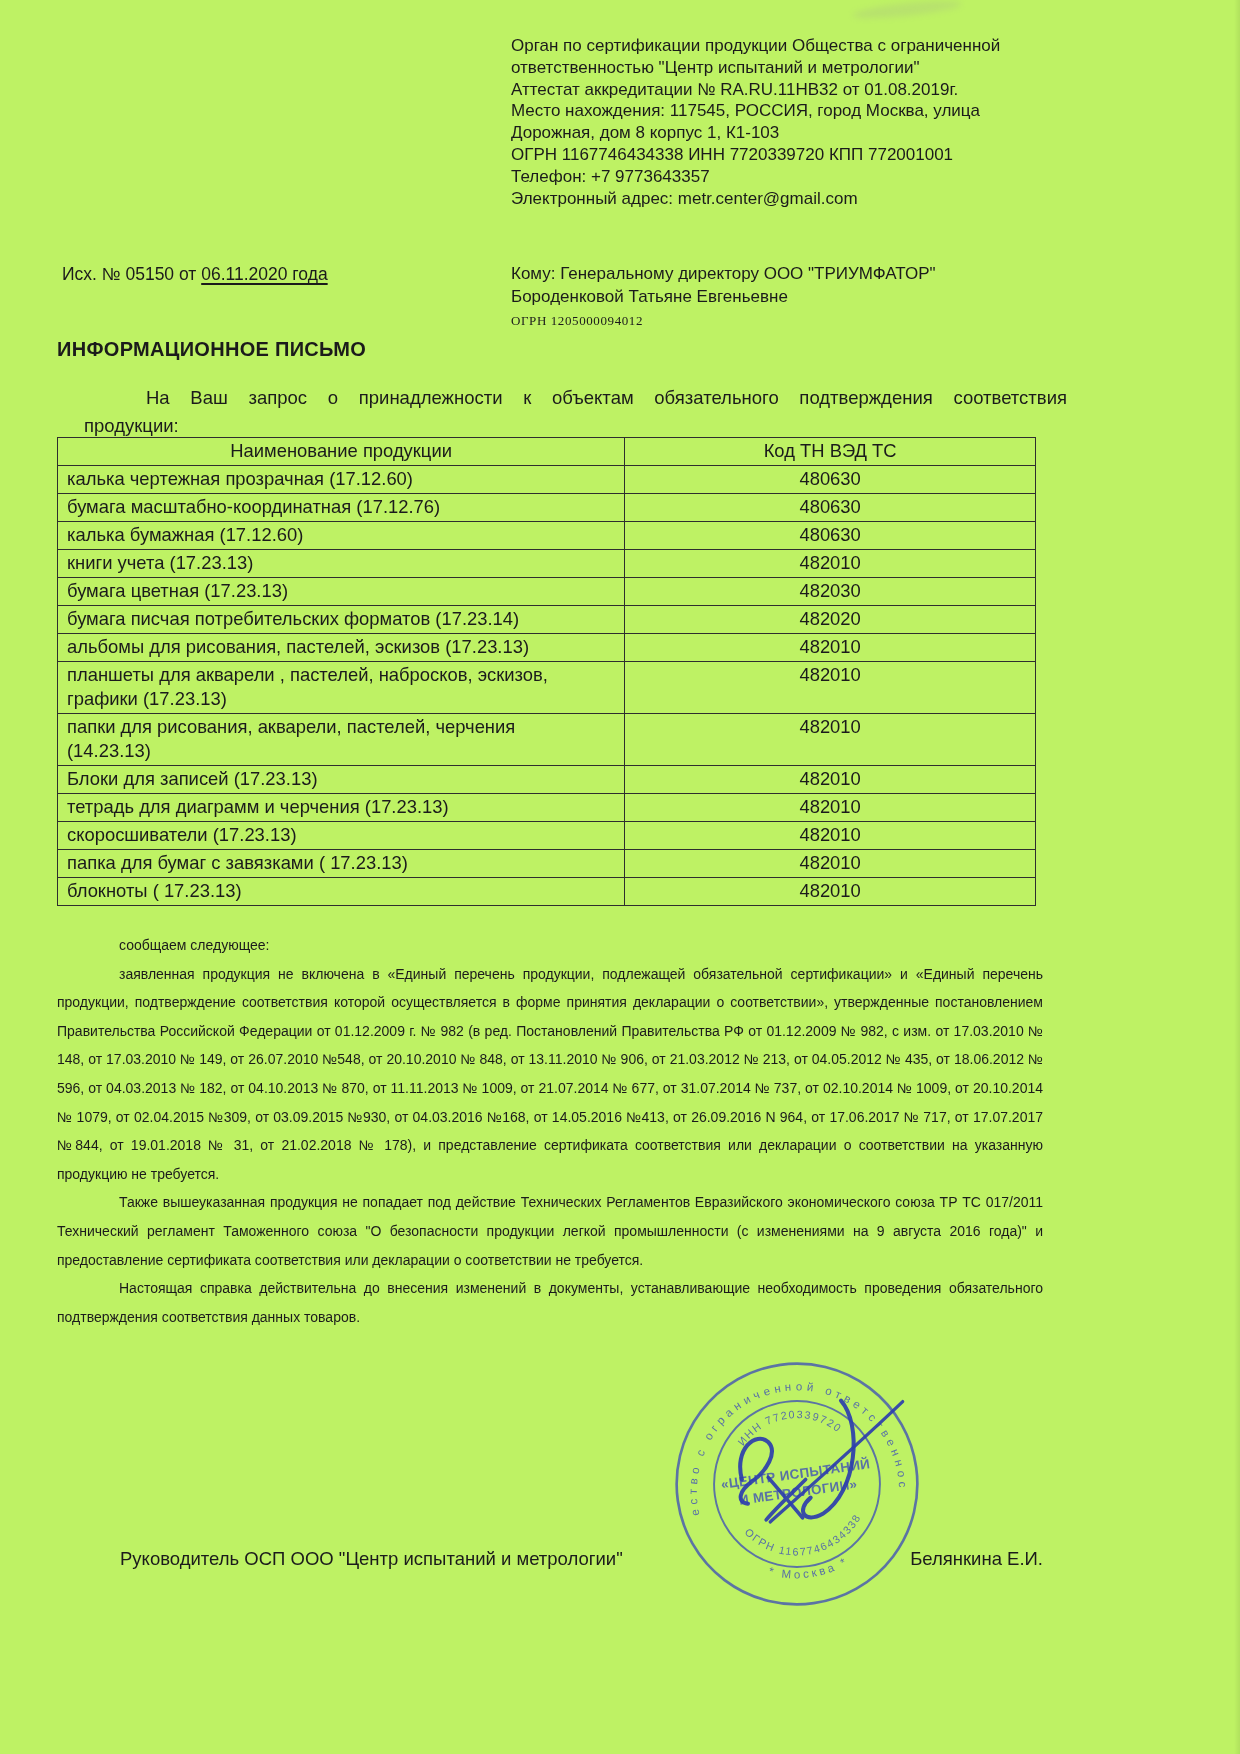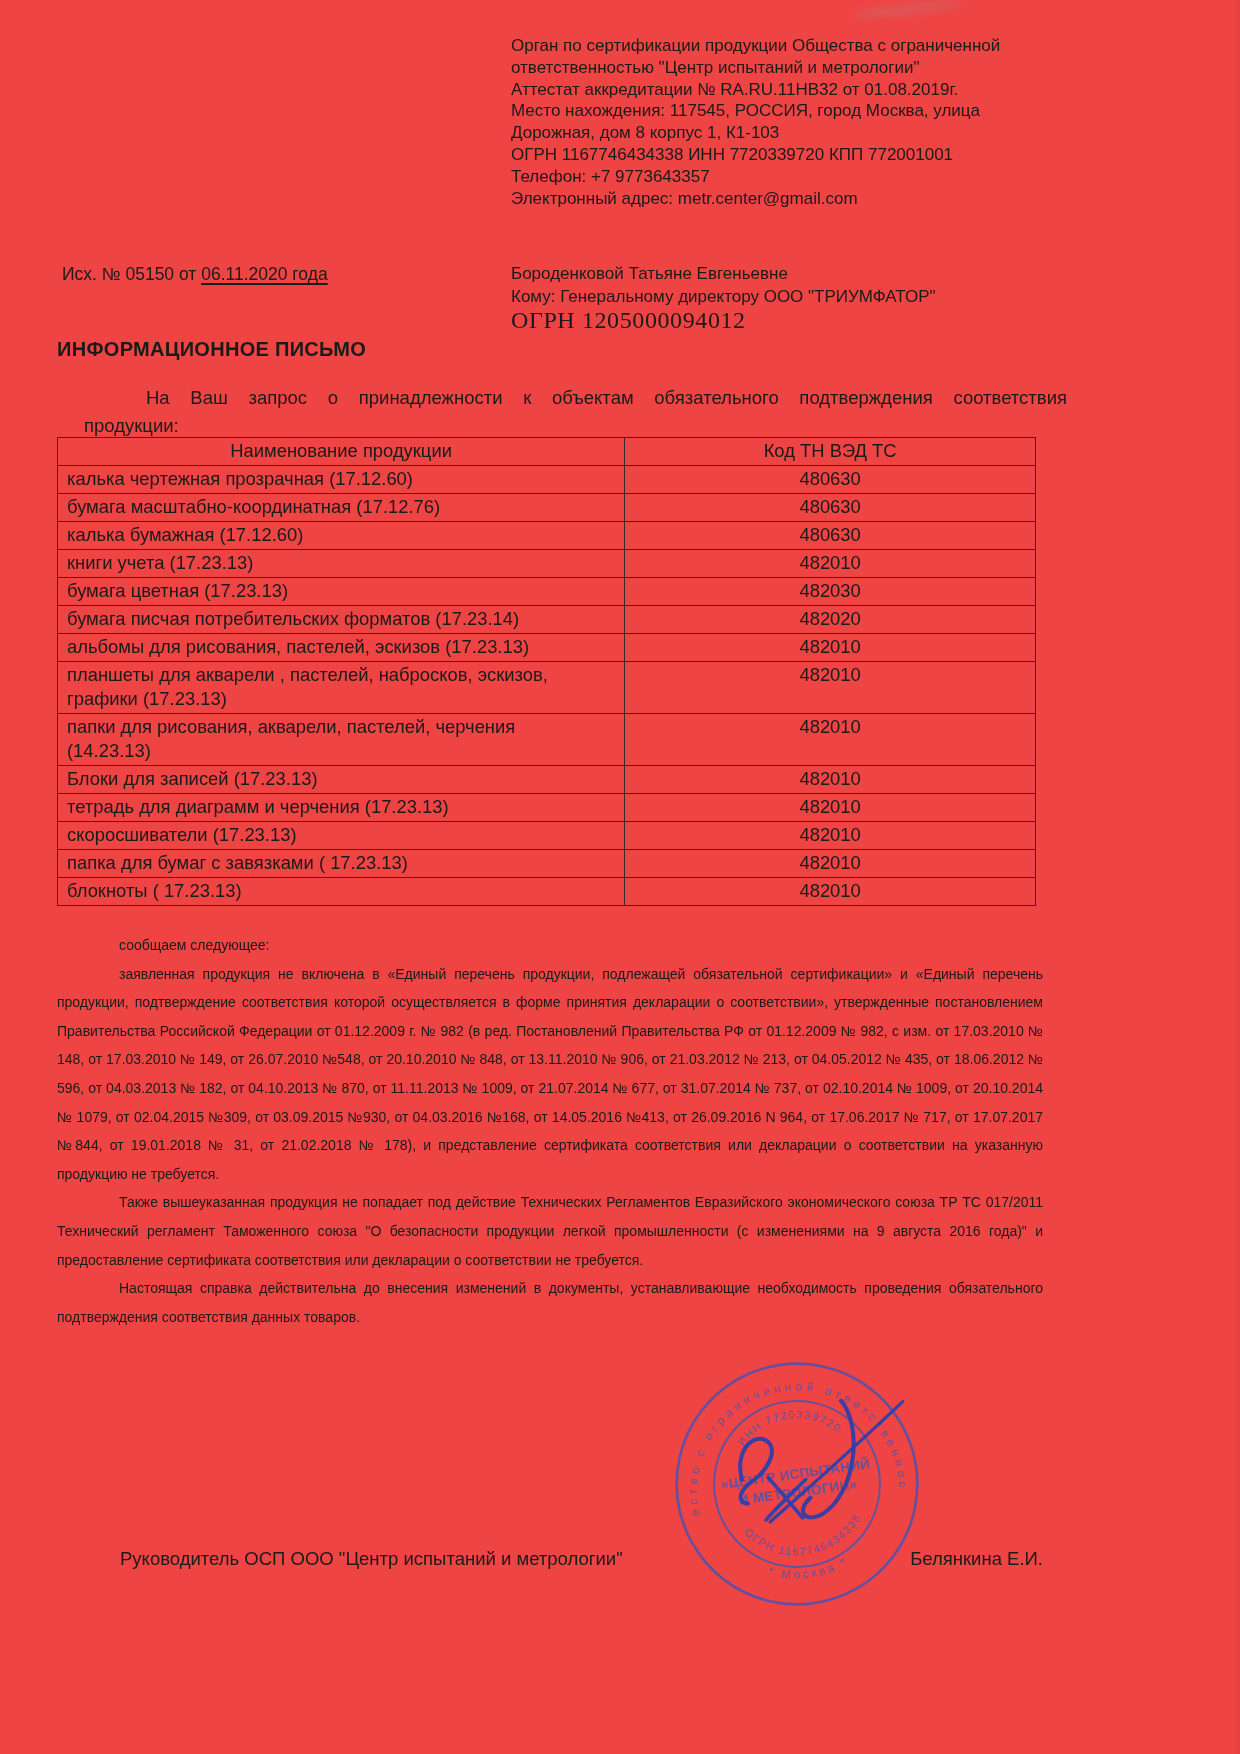--- a/index.html
+++ b/index.html
@@ -1,18 +1,18 @@
 <!DOCTYPE html>
 <html lang="ru"><head>
 <meta charset="utf-8">
 <style>
   html,body { margin:0; padding:0; background:#ffffff; }
   .page {
     position:relative; width:1240px; height:1754px;
-    background:#ef4444; overflow:hidden;
+    background:#bef264; overflow:hidden;
     font-family:"Liberation Sans", sans-serif;
     color:#1b1b1b;
     -webkit-font-smoothing:antialiased;
   }
   
   .smudge {
     position:absolute; left:852px; top:3px; width:110px; height:13px;
     background:#9a9a9a; opacity:.18; border-radius:50%;
     transform:rotate(-6deg); filter:blur(3px);
   }
@@ -33,21 +33,21 @@
   }
   .ref-date { text-decoration:underline; text-underline-offset:3px; text-decoration-thickness:1.5px; }
 
   .addressee {
     position:absolute; left:511px; top:262px; width:560px;
     font-size:17px; line-height:23px;
   }
   .addressee span { display:block; white-space:nowrap; }
   .addressee .ogrn-line {
     font-family:"Liberation Serif", serif;
-    font-size:24px; letter-spacing:.6px; margin-top:1px;
+    font-size:13px; letter-spacing:.6px; margin-top:1px;
   }
 
   .doc-title {
     position:absolute; left:57px; top:338px; width:980px;
     text-align:left; font-weight:bold; font-size:20px; letter-spacing:.3px;
   }
 
   .intro {
     position:absolute; left:57px; top:384px; width:983px;
     font-size:18.5px; line-height:27.5px;margin-left:27px;
@@ -110,22 +110,22 @@
     <span>Место нахождения: 117545, РОССИЯ, город Москва, улица</span>
     <span>Дорожная, дом 8 корпус 1,  К1-103</span>
     <span>ОГРН 1167746434338 ИНН 7720339720 КПП 772001001</span>
     <span>Телефон: +7 9773643357</span>
     <span>Электронный адрес: metr.center@gmail.com</span>
   </div>
 
   <div class="ref-line"><span>Исх. № 05150 от </span><span class="ref-date">06.11.2020 года</span></div>
 
   <div class="addressee">
+    <span>Кому: Генеральному директору ООО "ТРИУМФАТОР"</span>
     <span>Бороденковой Татьяне Евгеньевне</span>
-    <span>Кому: Генеральному директору ООО "ТРИУМФАТОР"</span>
     <span class="ogrn-line">ОГРН 1205000094012</span>
   </div>
 
   <div class="doc-title">ИНФОРМАЦИОННОЕ ПИСЬМО</div>
 
   <div class="intro">
     <span class="l1">На Ваш запрос о принадлежности к объектам обязательного подтверждения соответствия</span>
     <span class="l2">продукции:</span>
   </div>
 

